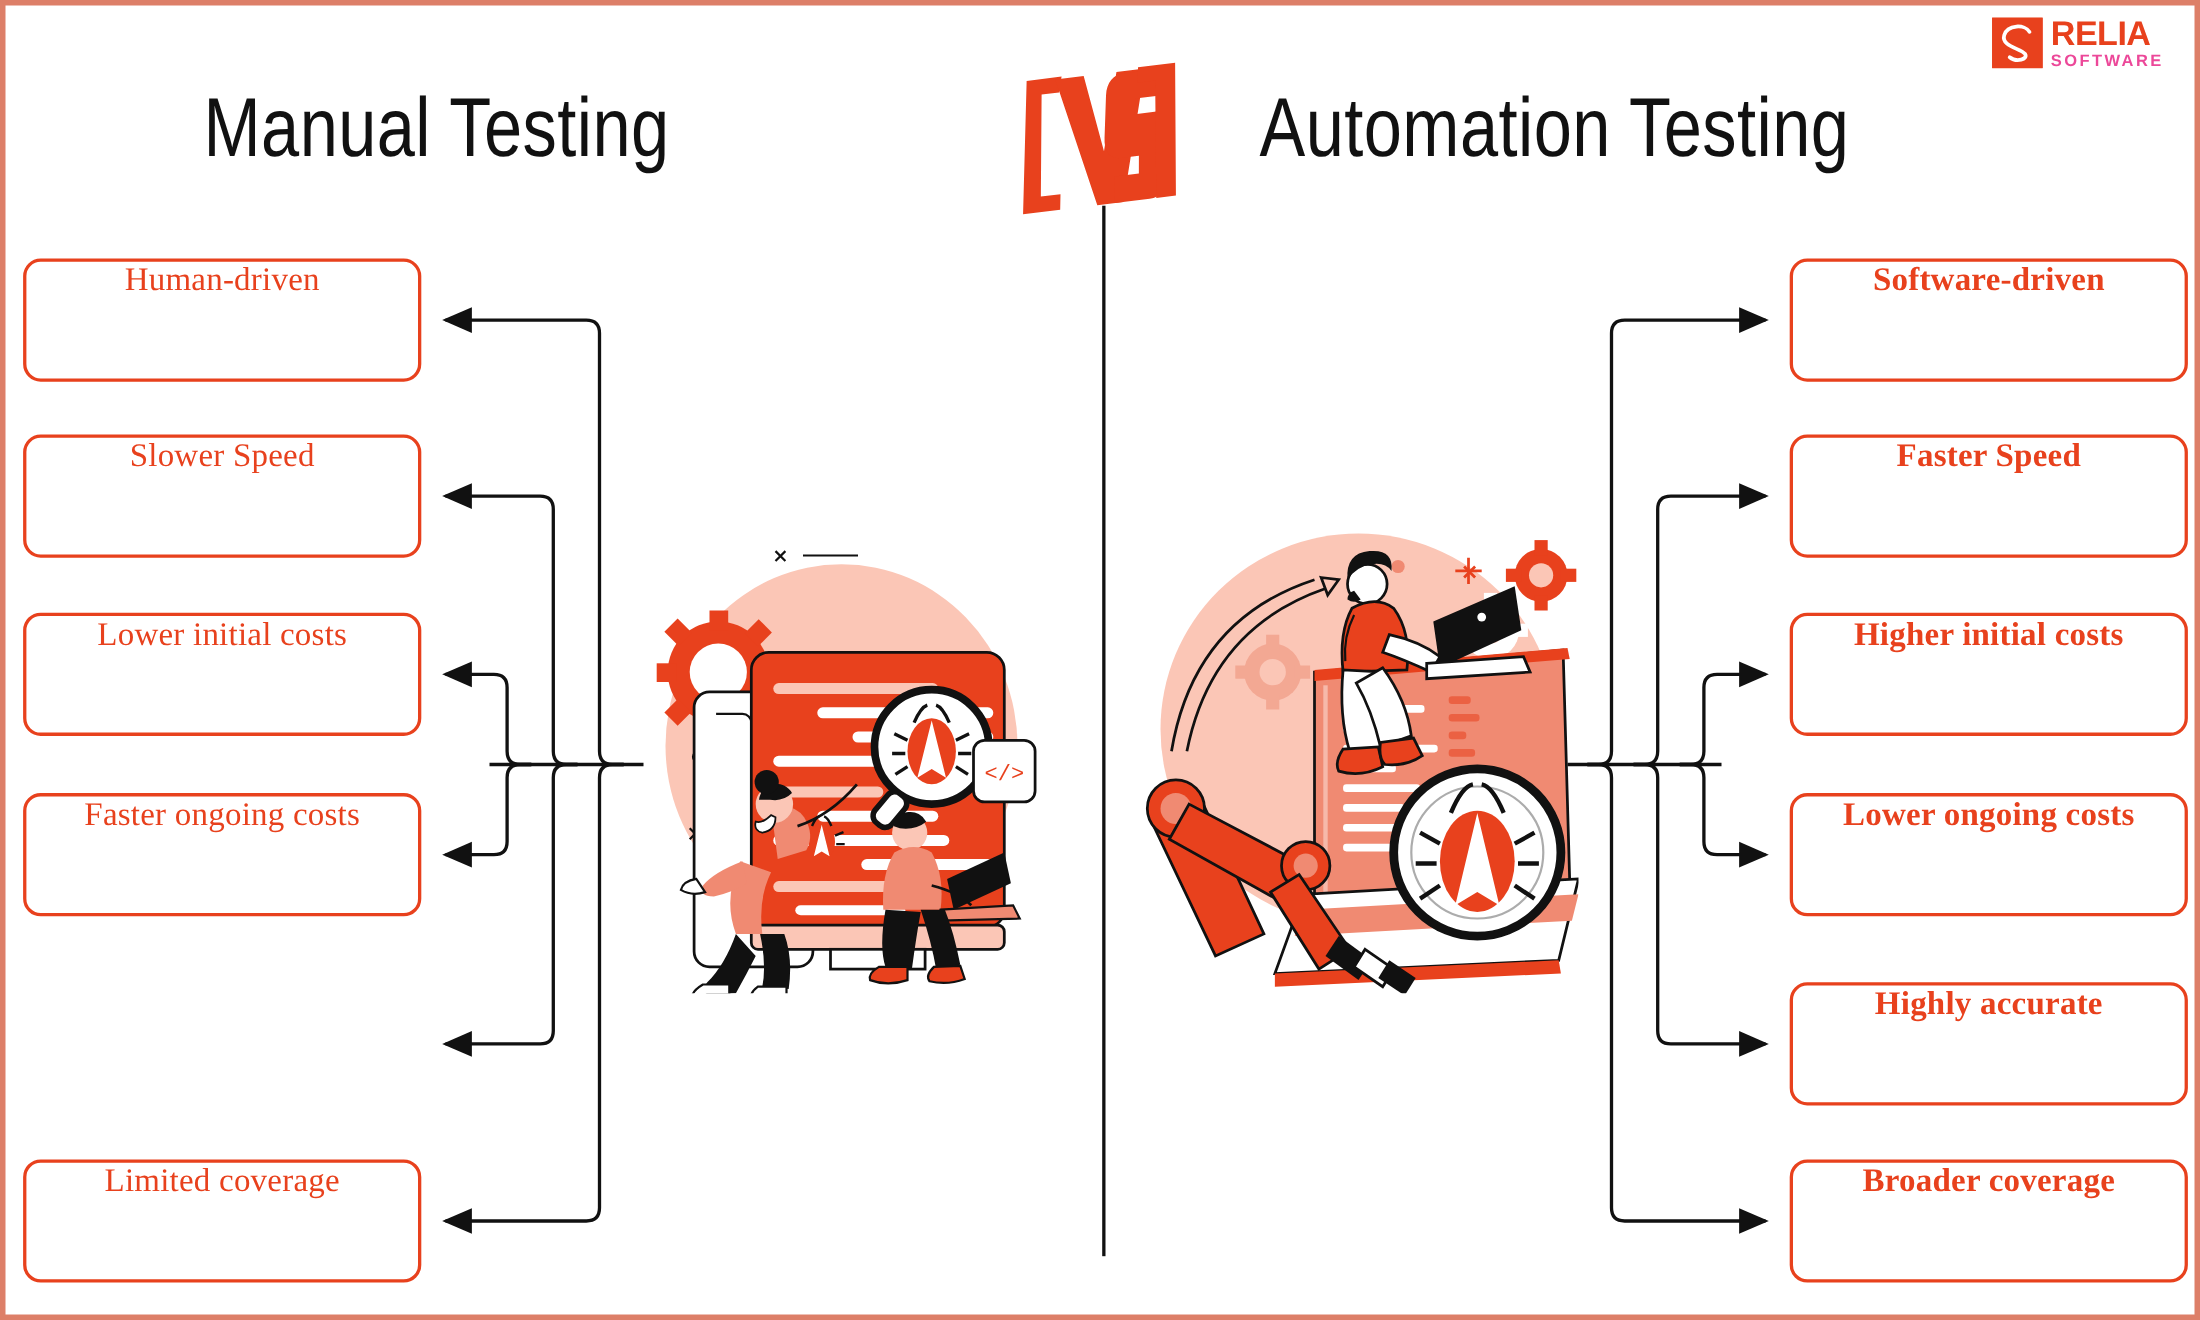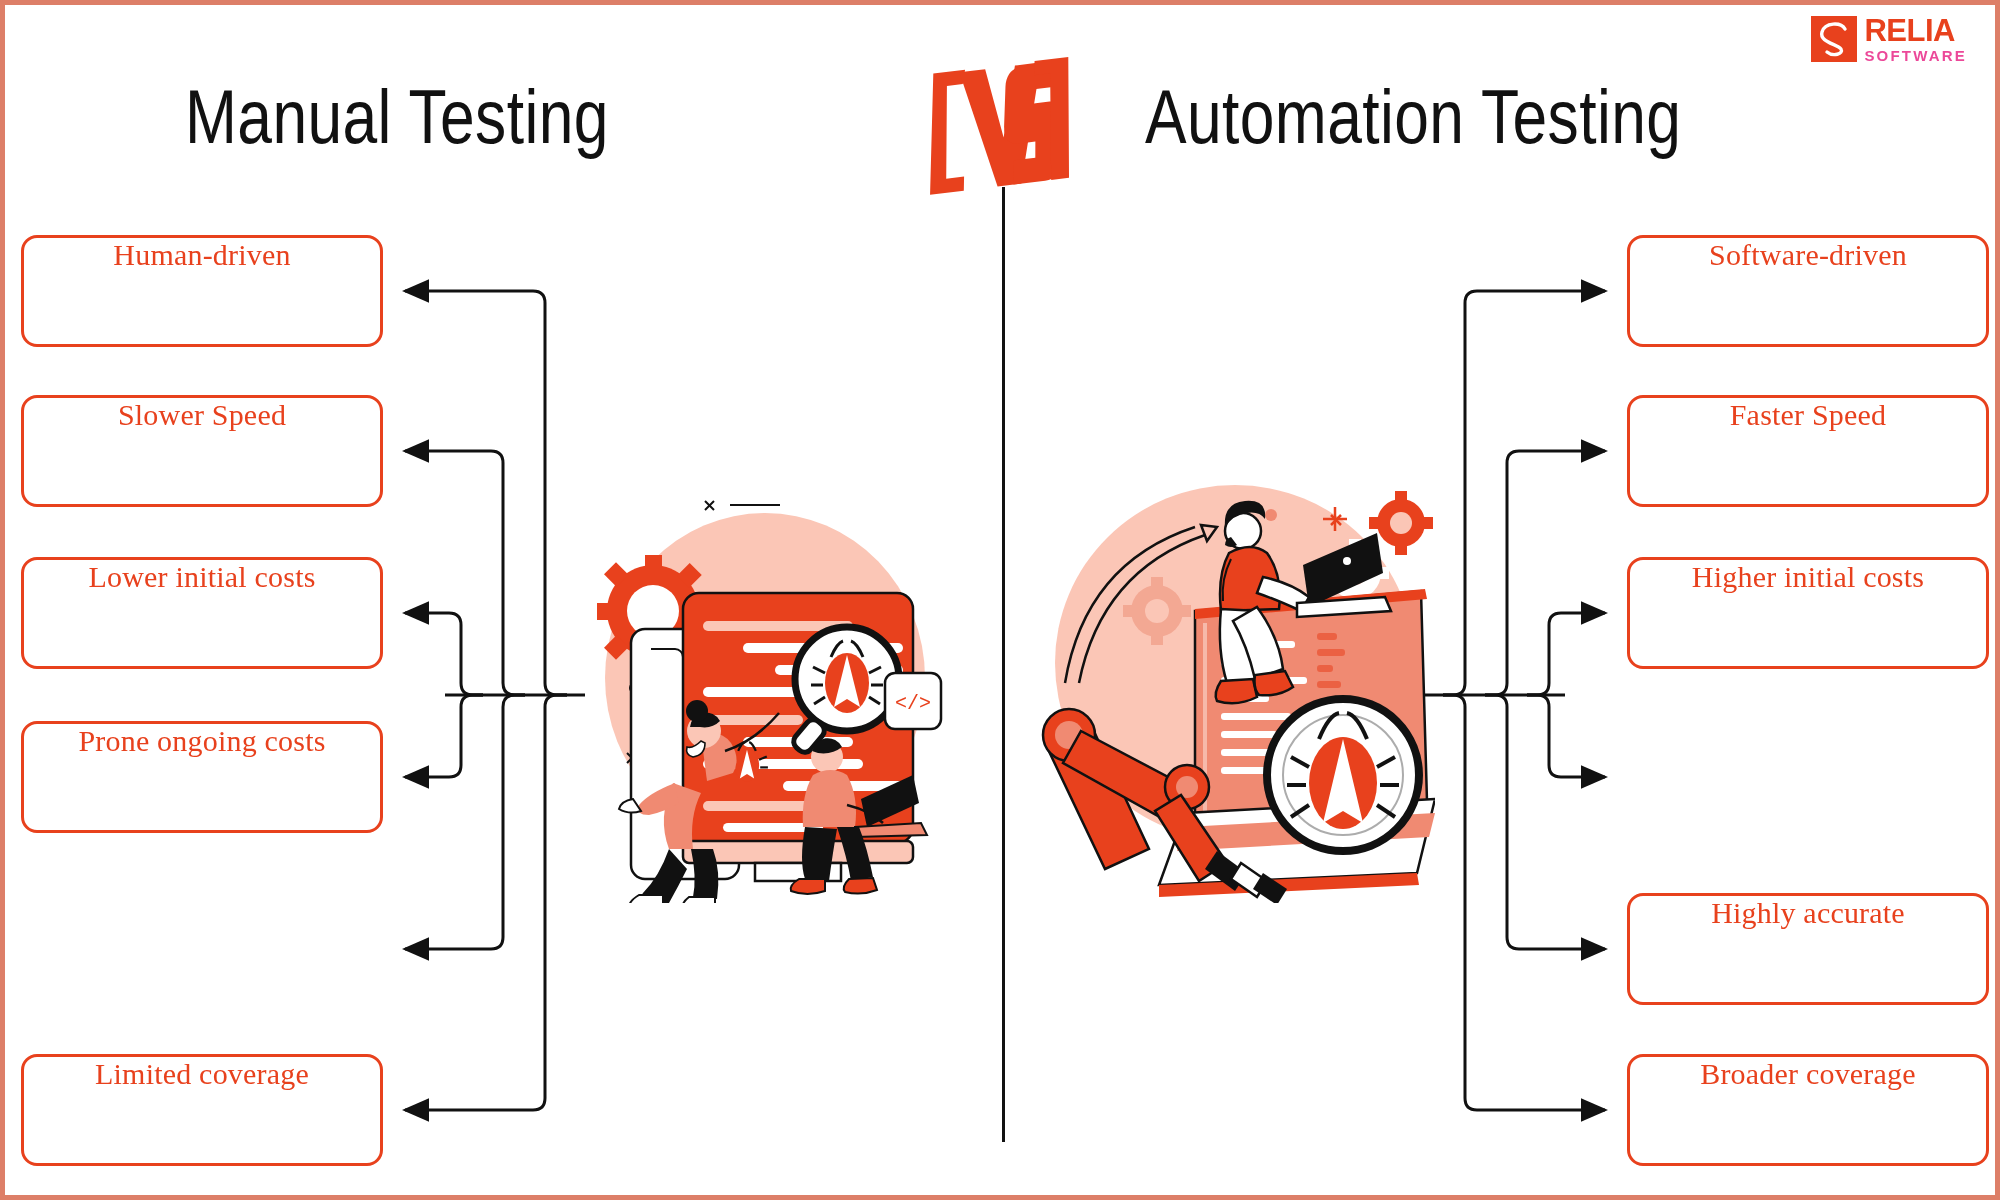--- a/index.html
+++ b/index.html
@@ -100,21 +100,21 @@
     background: #ffffff;
   }
   .box-label {
     font-family: "Liberation Serif", serif;
     font-size: 30px;
     color: #e8411d;
     white-space: nowrap;
     letter-spacing: 0.2px;
   }
   .box-left  { left: 16px;   width: 362px; }
-  .box-right { left: 1622px; width: 362px; }
+  .box-right { left: 1622px; width: 362px; font-weight: bold; }
 
   
   .conn {
     position: absolute;
     top: 0;
     left: 0;
     width: 2000px;
     height: 1200px;
     pointer-events: none;
   }
@@ -446,35 +446,38 @@
   <div class="box box-left" style="top:230px;height:112px;">
     <span class="box-label">Human-driven</span>
   </div>
   <div class="box box-left" style="top:390px;height:112px;">
     <span class="box-label">Slower Speed</span>
   </div>
   <div class="box box-left" style="top:552px;height:112px;">
     <span class="box-label">Lower initial costs</span>
   </div>
   <div class="box box-left" style="top:716px;height:112px;">
-    <span class="box-label">Prone ongoing costs</span>
+    <span class="box-label">Faster ongoing costs</span>
   </div>
   <div class="box box-left" style="top:1049px;height:112px;">
     <span class="box-label">Limited coverage</span>
   </div>
 
   <div class="box box-right" style="top:230px;height:112px;">
     <span class="box-label">Software-driven</span>
   </div>
   <div class="box box-right" style="top:390px;height:112px;">
     <span class="box-label">Faster Speed</span>
   </div>
   <div class="box box-right" style="top:552px;height:112px;">
     <span class="box-label">Higher initial costs</span>
   </div>
+  <div class="box box-right" style="top:716px;height:112px;">
+    <span class="box-label">Lower ongoing costs</span>
+  </div>
   <div class="box box-right" style="top:888px;height:112px;">
     <span class="box-label">Highly accurate</span>
   </div>
   <div class="box box-right" style="top:1049px;height:112px;">
     <span class="box-label">Broader coverage</span>
   </div>
 
 </div>
 
 </body></html>

